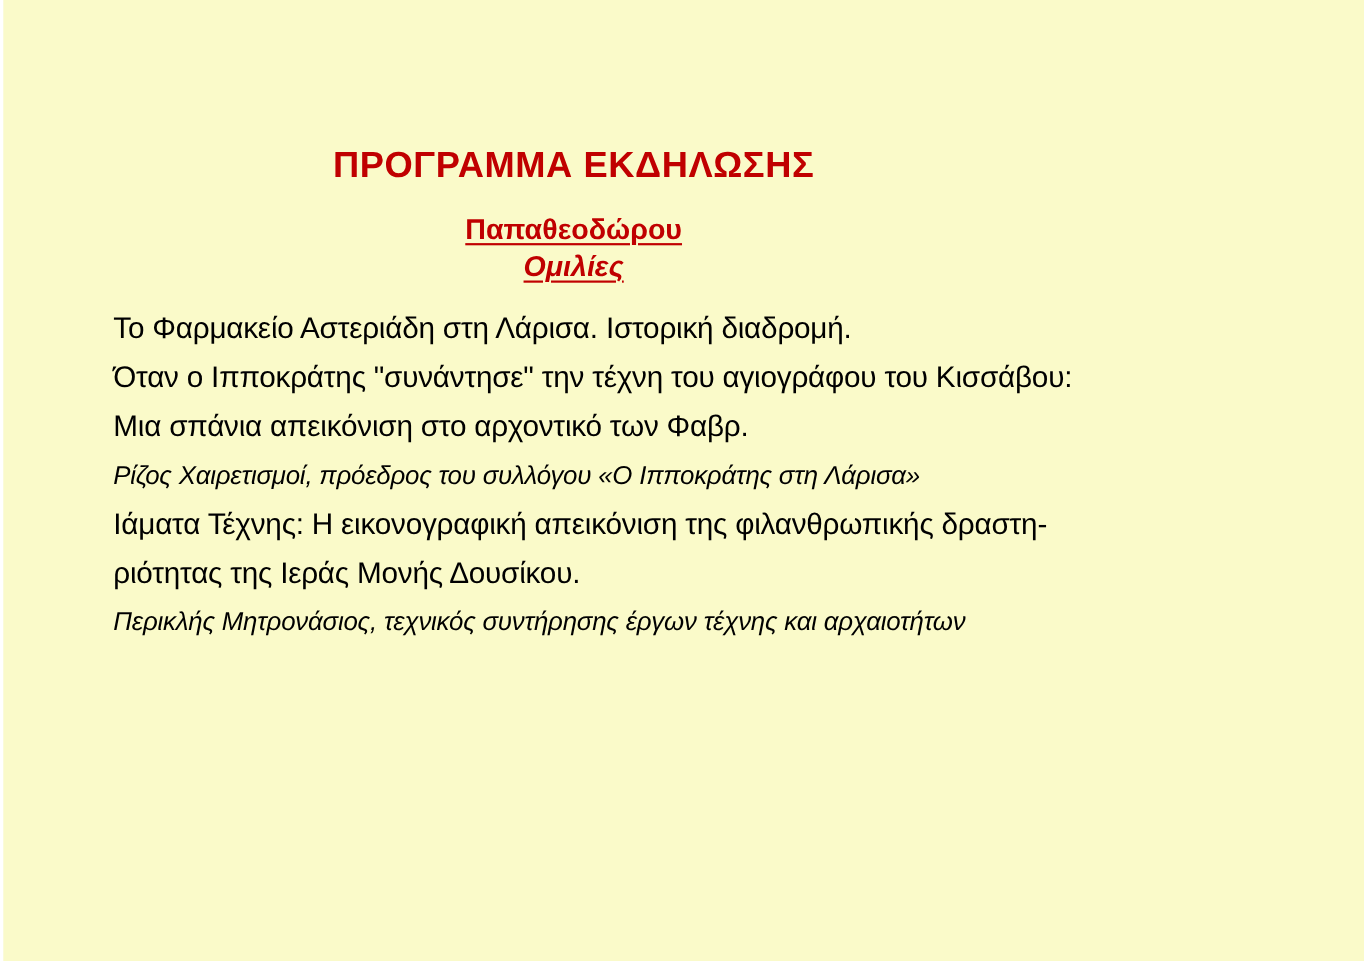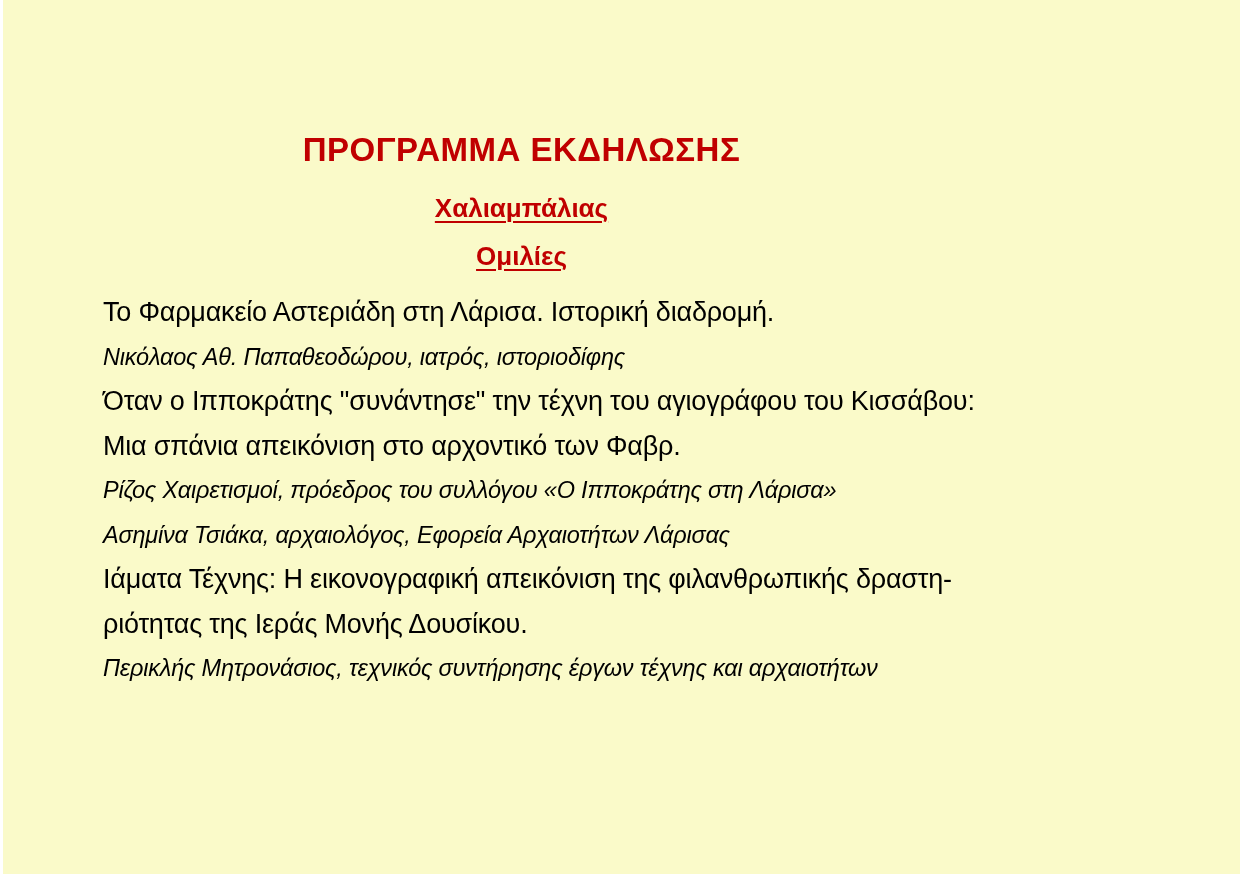--- a/index.html
+++ b/index.html
@@ -40,21 +40,21 @@
     text-align: center;
     color: var(--accent-red);
     font-size: 26px;
     font-weight: bold;
     line-height: 30px;
     text-decoration: underline;
     text-decoration-thickness: 2px;
     text-underline-offset: 4px;
   }
   .subhead-1 { margin-top: 24px; }
-  .subhead-2 { margin-top: 18px; }
+  .subhead-2 { margin-top: 4px; font-style: italic; }
   .program-body {
     margin-top: 19px;
     color: var(--text);
   }
   .line {
     line-height: 44.5px;
     white-space: nowrap;
   }
   .line.talk {
     font-weight: normal;
@@ -67,29 +67,27 @@
     letter-spacing: -0.2px;
   }
 </style>
 </head>
 <body>
 
 <div class="slide">
 
   <h1 class="title">ΠΡΟΓΡΑΜΜΑ ΕΚΔΗΛΩΣΗΣ</h1>
 
-  <div class="subhead subhead-1">Χαλιαμπάλιας</div>
+  <div class="subhead subhead-1">Παπαθεοδώρου</div>
 
   <div class="subhead subhead-2">Ομιλίες</div>
 
   <div class="program-body">
     <div class="line talk">Το Φαρμακείο Αστεριάδη στη Λάρισα. Ιστορική διαδρομή.</div>
-    <div class="line speaker">Νικόλαος Αθ. Παπαθεοδώρου, ιατρός, ιστοριοδίφης</div>
     <div class="line talk">Όταν ο Ιπποκράτης "συνάντησε" την τέχνη του αγιογράφου του Κισσάβου:</div>
     <div class="line talk">Μια σπάνια απεικόνιση στο αρχοντικό των Φαβρ.</div>
     <div class="line speaker">Ρίζος Χαιρετισμοί, πρόεδρος του συλλόγου «Ο Ιπποκράτης στη Λάρισα»</div>
-    <div class="line speaker">Ασημίνα Τσιάκα, αρχαιολόγος, Εφορεία Αρχαιοτήτων Λάρισας</div>
     <div class="line talk">Ιάματα Τέχνης: Η εικονογραφική απεικόνιση της φιλανθρωπικής δραστη-</div>
     <div class="line talk">ριότητας της Ιεράς Μονής Δουσίκου.</div>
     <div class="line speaker">Περικλής Μητρονάσιος, τεχνικός συντήρησης έργων τέχνης και αρχαιοτήτων</div>
   </div>
 
 </div>
 
 </body></html>

